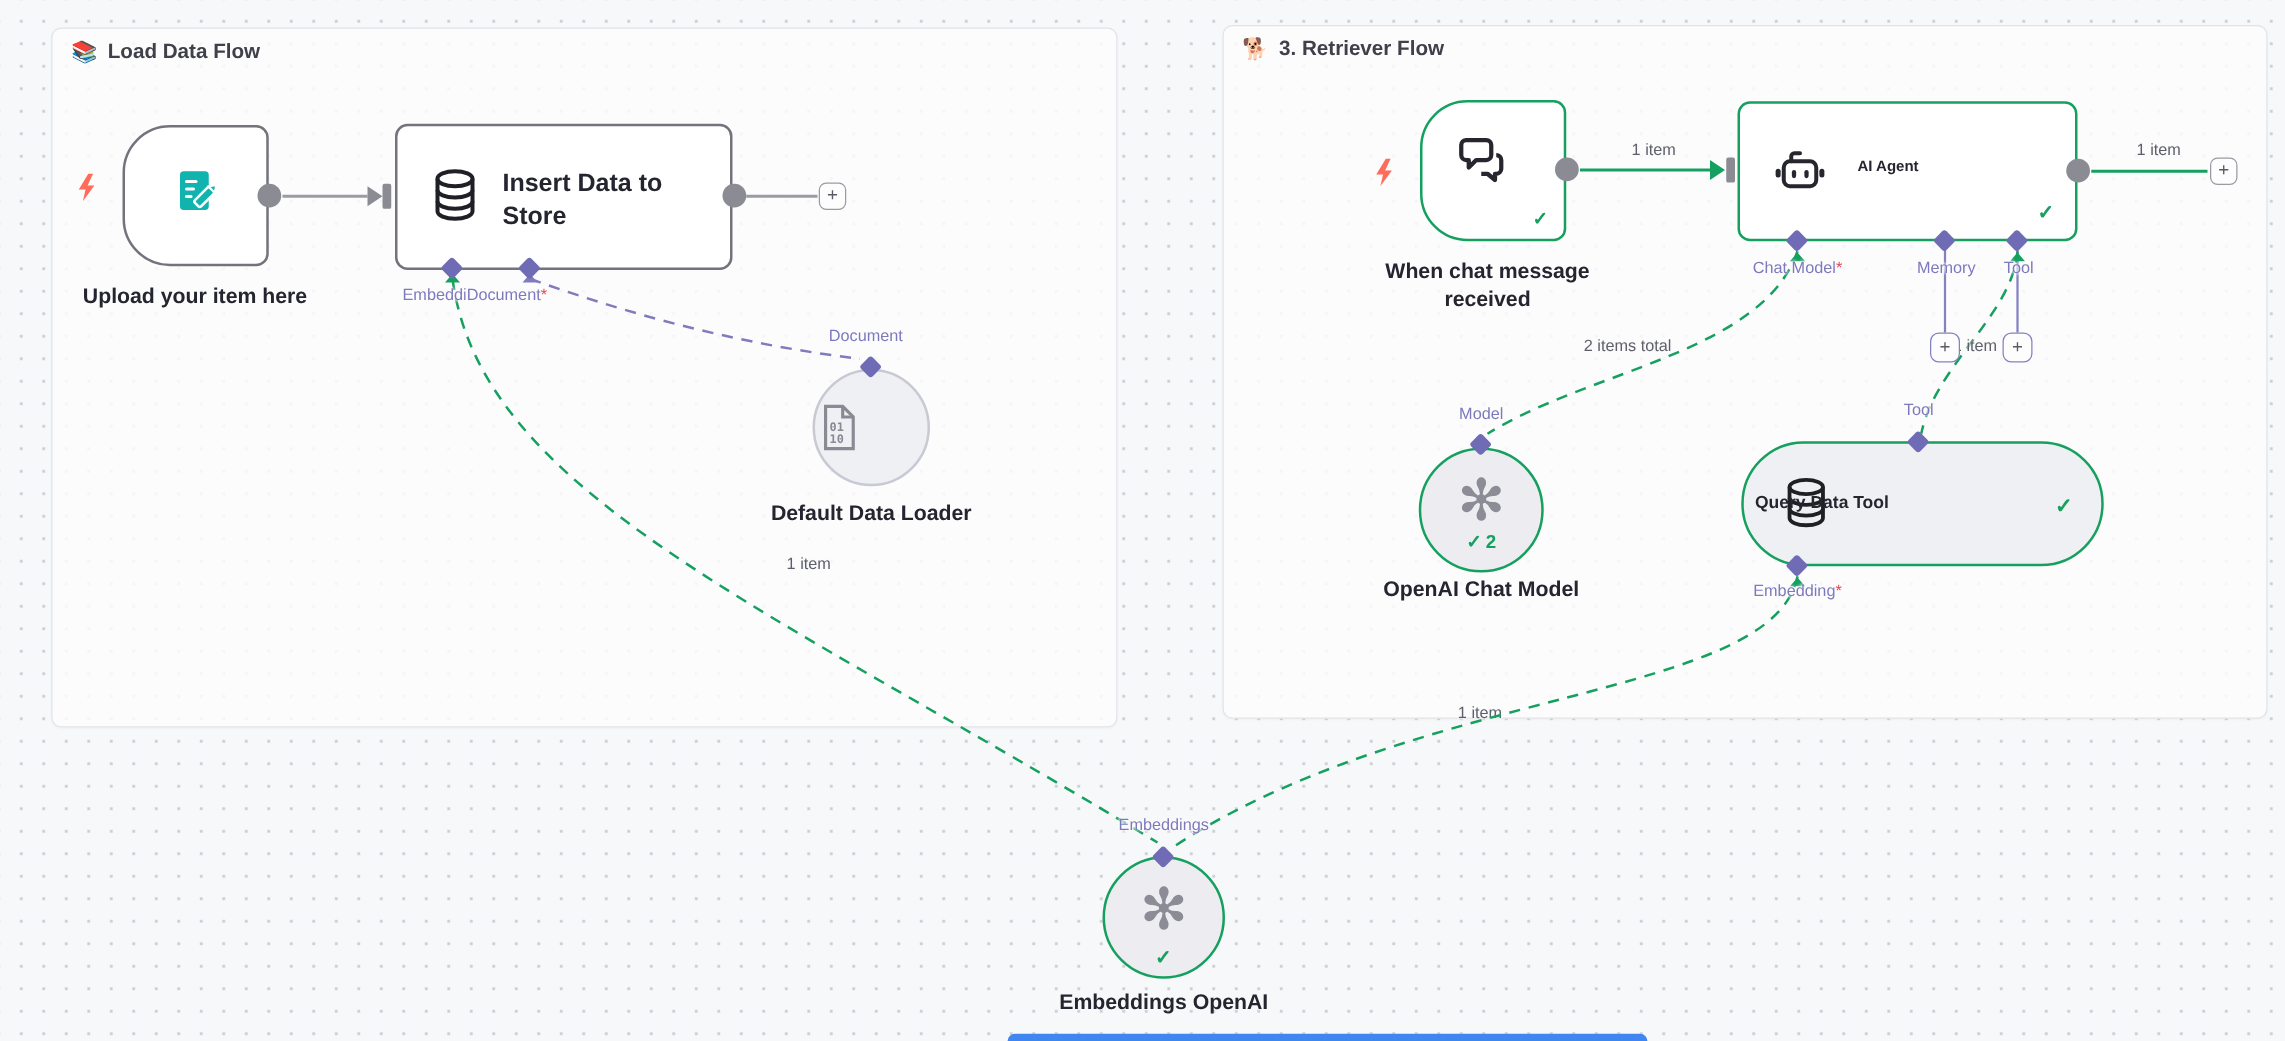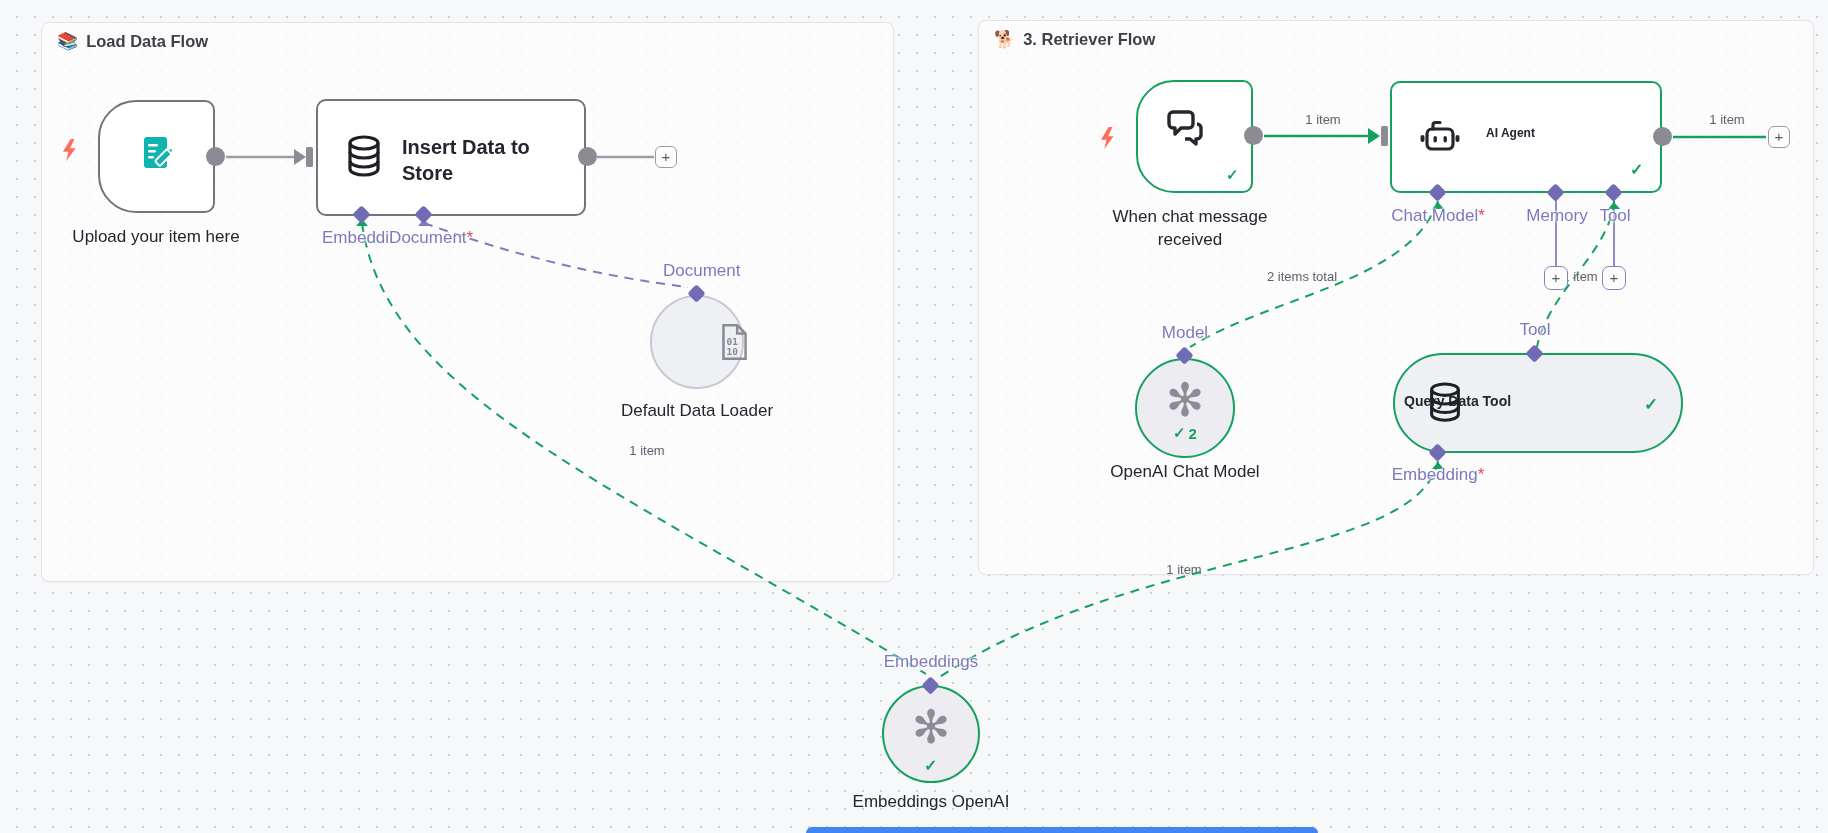--- a/index.html
+++ b/index.html
@@ -28,26 +28,26 @@
   svg.wires{position:absolute;left:0;top:0;z-index:3;pointer-events:none}
   .node{position:absolute;background:#fff;border:2px solid var(--node-border);z-index:4}
   .node.trigger{border-radius:38px 10px 10px 38px}
   .node.box{border-radius:10px}
   .node.ok{border-color:var(--green)}
   .node.circle{border-radius:50%;background:#ededf1;border:2px solid var(--green)}
   .node.circle.gray{border-color:#c8c9d2;background:#eef0f4}
   .node.pill{border-radius:50px;background:#eff0f3;border:2px solid var(--green)}
   .node-label{
     position:absolute;transform:translateX(-50%);text-align:center;white-space:nowrap;
-    font-size:17px;font-weight:400;color:var(--text);z-index:4;line-height:1.35;
+    font-size:17px;font-weight:700;color:var(--text);z-index:4;line-height:1.35;
   }
   .node-label.wrap{white-space:normal;width:200px}
   .inner-title{font-size:20px;font-weight:600;color:var(--text);line-height:1.3}
   .port-label{
-    position:absolute;font-size:17px;color:var(--purple);white-space:nowrap;z-index:5;
+    position:absolute;font-size:13px;color:var(--purple);white-space:nowrap;z-index:5;
     text-shadow:0 0 3px #fff,0 0 3px #fff,0 0 3px #fff;
   }
   .port-label.center{transform:translateX(-50%)}
   .req{color:var(--red)}
   .item-label{
     position:absolute;font-size:13px;color:var(--muted);white-space:nowrap;z-index:2;
     text-shadow:0 0 3px #f7f8fa,0 0 3px #f7f8fa;
   }
   .item-label.center{transform:translateX(-50%)}
   .diamond{
@@ -160,21 +160,21 @@
   <div class="plus-btn" style="left:655px;top:146px">+</div>
   <div class="diamond" style="left:355px;top:208px"></div>
   <div class="diamond" style="left:417px;top:208px"></div>
   <div class="port-label" style="left:322px;top:228px">
     <span>Embeddi</span><span>Document</span><span class="req">*</span>
   </div>
 
   <div class="port-label" style="left:663px;top:261px">Document</div>
   <div class="diamond" style="left:690px;top:287px"></div>
   <div class="node circle gray" style="left:650px;top:295px;width:94px;height:94px"></div>
-  <div class="icon-wrap" style="left:715px;top:322px">
+  <div class="icon-wrap" style="left:652px;top:322px">
     <svg width="38" height="40" viewBox="0 0 34 38" fill="none" stroke="#8a8a94" stroke-width="2.4">
       <path d="M7,3 H20 L28,11 V35 H7 Z"></path>
       <path d="M20,3 V11 H28"></path>
       <text x="10" y="22" font-size="9" font-weight="bold" font-family="'DejaVu Sans Mono',monospace" fill="#8a8a94" stroke="none">01</text>
       <text x="10" y="31" font-size="9" font-weight="bold" font-family="'DejaVu Sans Mono',monospace" fill="#8a8a94" stroke="none">10</text>
     </svg>
   </div>
   <div class="node-label" style="left:697px;top:400px">Default Data Loader</div>
   <div class="item-label center" style="left:647px;top:443px">1 item</div>
 

